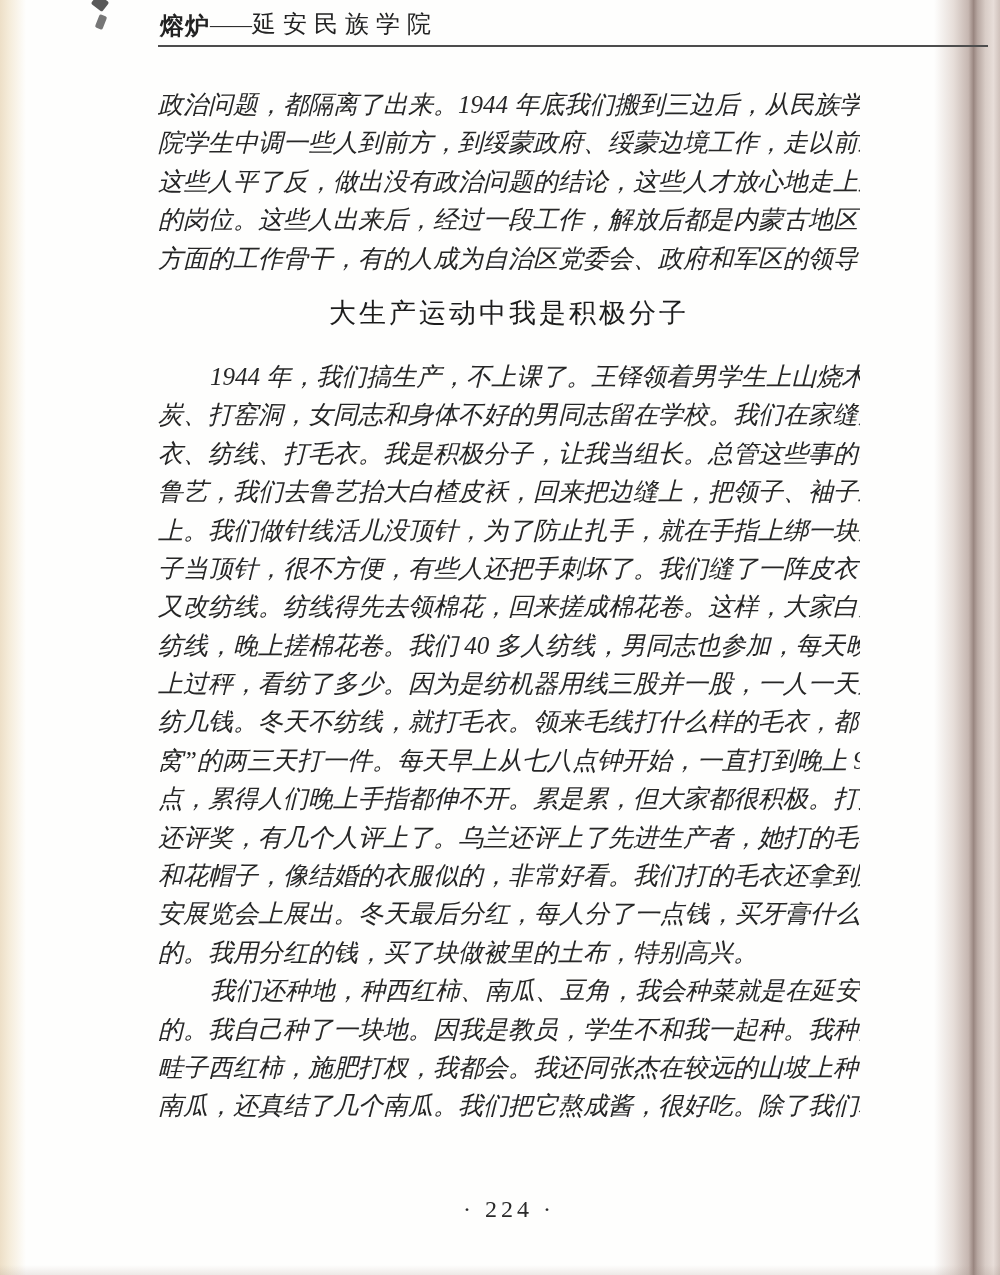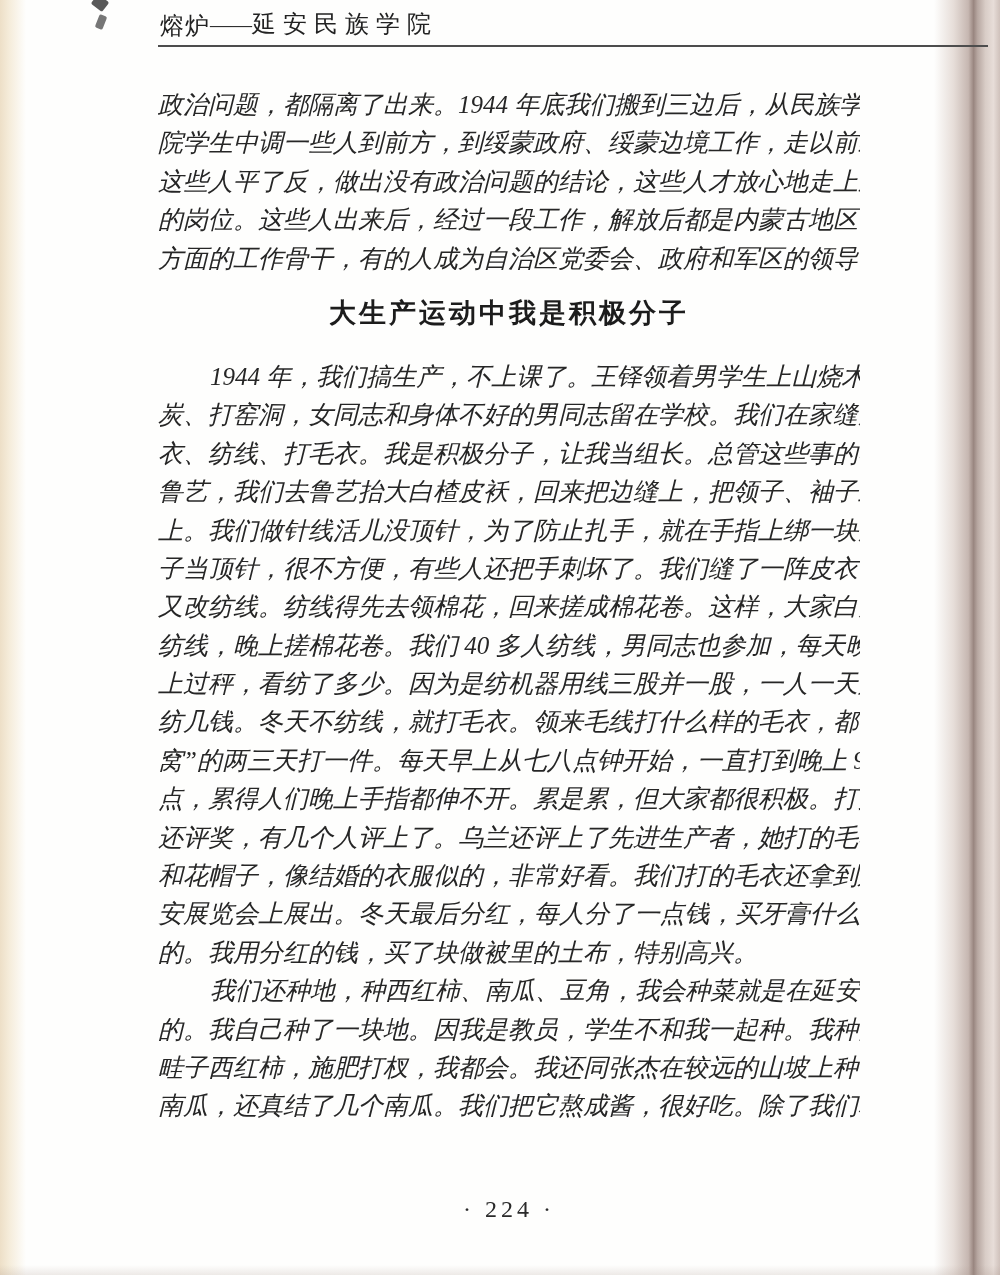--- a/index.html
+++ b/index.html
@@ -33,21 +33,21 @@
   .a1 { left: 93px; top: -3px; width: 14px; height: 12px; transform: rotate(38deg); opacity: .85; }
   .a2 { left: 97px; top: 15px; width: 8px;  height: 14px; transform: rotate(22deg); opacity: .7; }
 
   
   .running-header {
     position: absolute; left: 160px; top: 10px;
     white-space: nowrap; color: #222;
   }
   .book-title {
     font-family: "Liberation Sans", "DejaVu Sans", sans-serif;
-    font-weight: 400; font-size: 24px; letter-spacing: 1px;
+    font-weight: 700; font-size: 24px; letter-spacing: 1px;
   }
   .dash { font-size: 21px; letter-spacing: 0; position: relative; top: -2px; }
   .chapter { font-size: 24px; letter-spacing: 7px; position: relative; top: -2px; }
   .header-rule {
     position: absolute; left: 158px; top: 45px; width: 830px; height: 2px;
     background: #4d4d4d;
   }
 
   
   .body-text {
@@ -58,21 +58,21 @@
     text-align: justify;
     text-align-last: justify;
     text-justify: inter-character;
     height: 38.4px; overflow: hidden; white-space: nowrap; font-style: italic;
   }
   .line.indent { text-indent: 52px; }
   .line.end { text-align-last: left; }
 
   .section-heading {
     font-family: "Liberation Sans", "DejaVu Sans", sans-serif;
-    font-weight: 700; font-size: 27px; color: #1c1c1c;
+    font-weight: 400; font-size: 27px; color: #1c1c1c;
     text-align: center; letter-spacing: 3px;
     margin: 17px 0 27px 0; line-height: 36px;
   }
 
   .footer {
     position: absolute; left: 158px; top: 1150px; width: 702px;
     text-align: center; font-size: 24px; color: #2a2a2a; letter-spacing: 4px; margin-top: 46px;
   }
 </style>
 </head>

